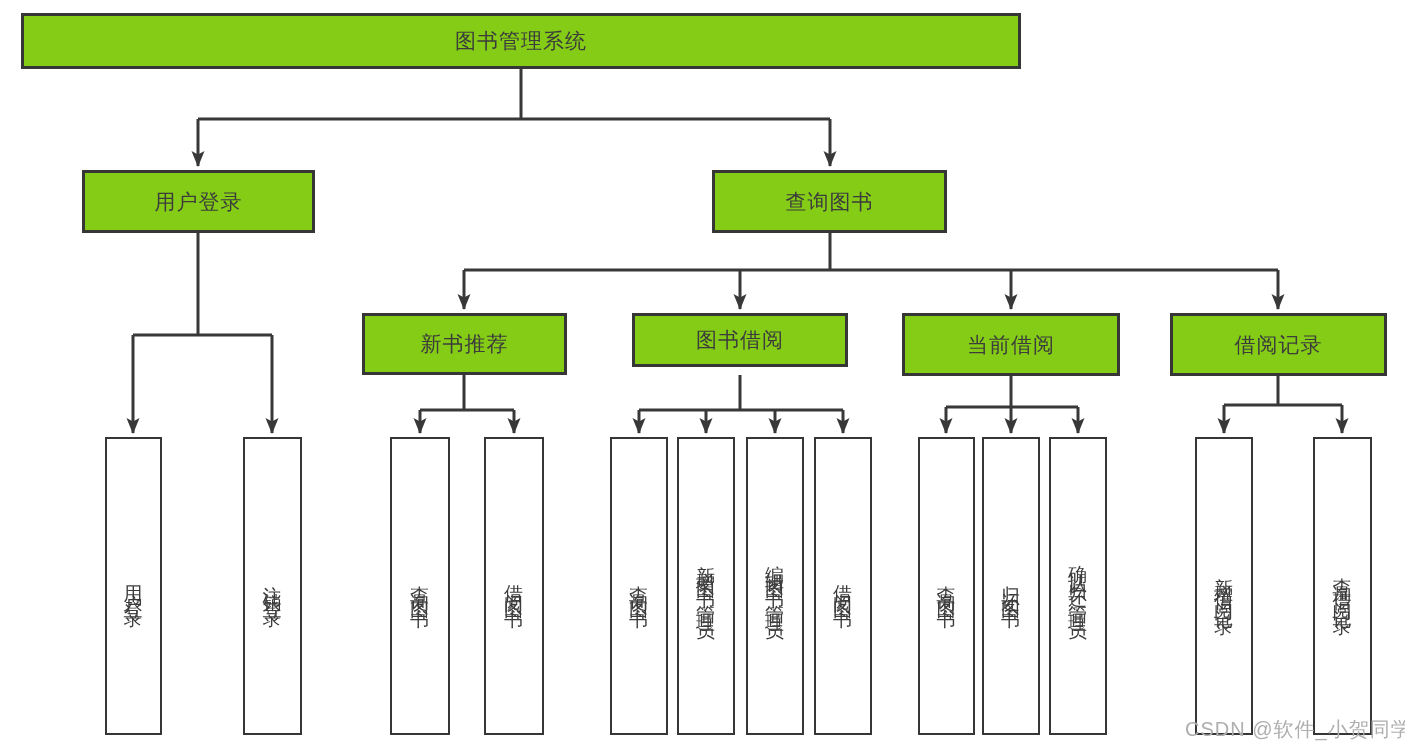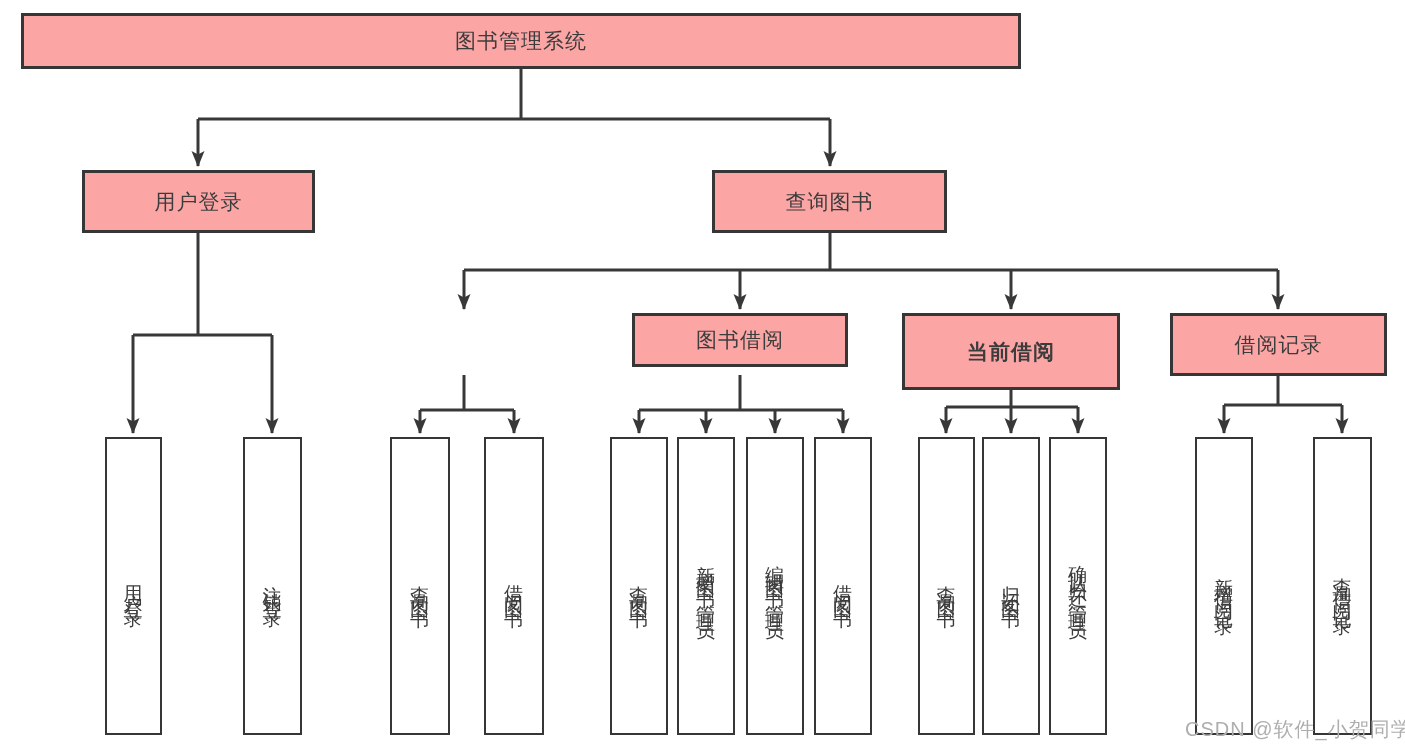--- a/index.html
+++ b/index.html
@@ -10,21 +10,21 @@
     font-family:"Liberation Sans","DejaVu Sans",sans-serif;
     color:#3c3c3c;
     overflow:hidden;
   }
   #wires{position:absolute;left:0;top:0;width:1405px;height:747px;}
   .cline{stroke:#383838;stroke-width:3;fill:none;}
   .hbox{
     position:absolute;
     box-sizing:border-box;
     border:3px solid #363636;
-    background:#fca5a5;
+    background:#84cc16;
     display:flex;align-items:center;justify-content:center;
     font-size:21px;
     letter-spacing:1px;
     color:#3c3c3c;
   }
   .vbox{
     position:absolute;
     top:437px;height:298px;
     box-sizing:border-box;
     border:2px solid #363636;
@@ -98,24 +98,27 @@
     <span>图书管理系统</span>
   </div>
 
   <div class="hbox" style="left:82px;top:170px;width:233px;height:63px;">
     <span>用户登录</span>
   </div>
   <div class="hbox" style="left:712px;top:170px;width:235px;height:63px;">
     <span>查询图书</span>
   </div>
 
+  <div class="hbox" style="left:362px;top:313px;width:205px;height:62px;">
+    <span>新书推荐</span>
+  </div>
   <div class="hbox" style="left:632px;top:313px;width:216px;height:54px;">
     <span>图书借阅</span>
   </div>
-  <div class="hbox" style="left:902px;top:313px;width:218px;height:77px;font-weight:bold;">
+  <div class="hbox" style="left:902px;top:313px;width:218px;height:63px;">
     <span>当前借阅</span>
   </div>
   <div class="hbox" style="left:1170px;top:313px;width:217px;height:63px;">
     <span>借阅记录</span>
   </div>
 
   <div class="vbox" style="left:105px;width:57px;">
     <span class="vtext">用户登录</span>
   </div>
   <div class="vbox" style="left:243px;width:59px;">

